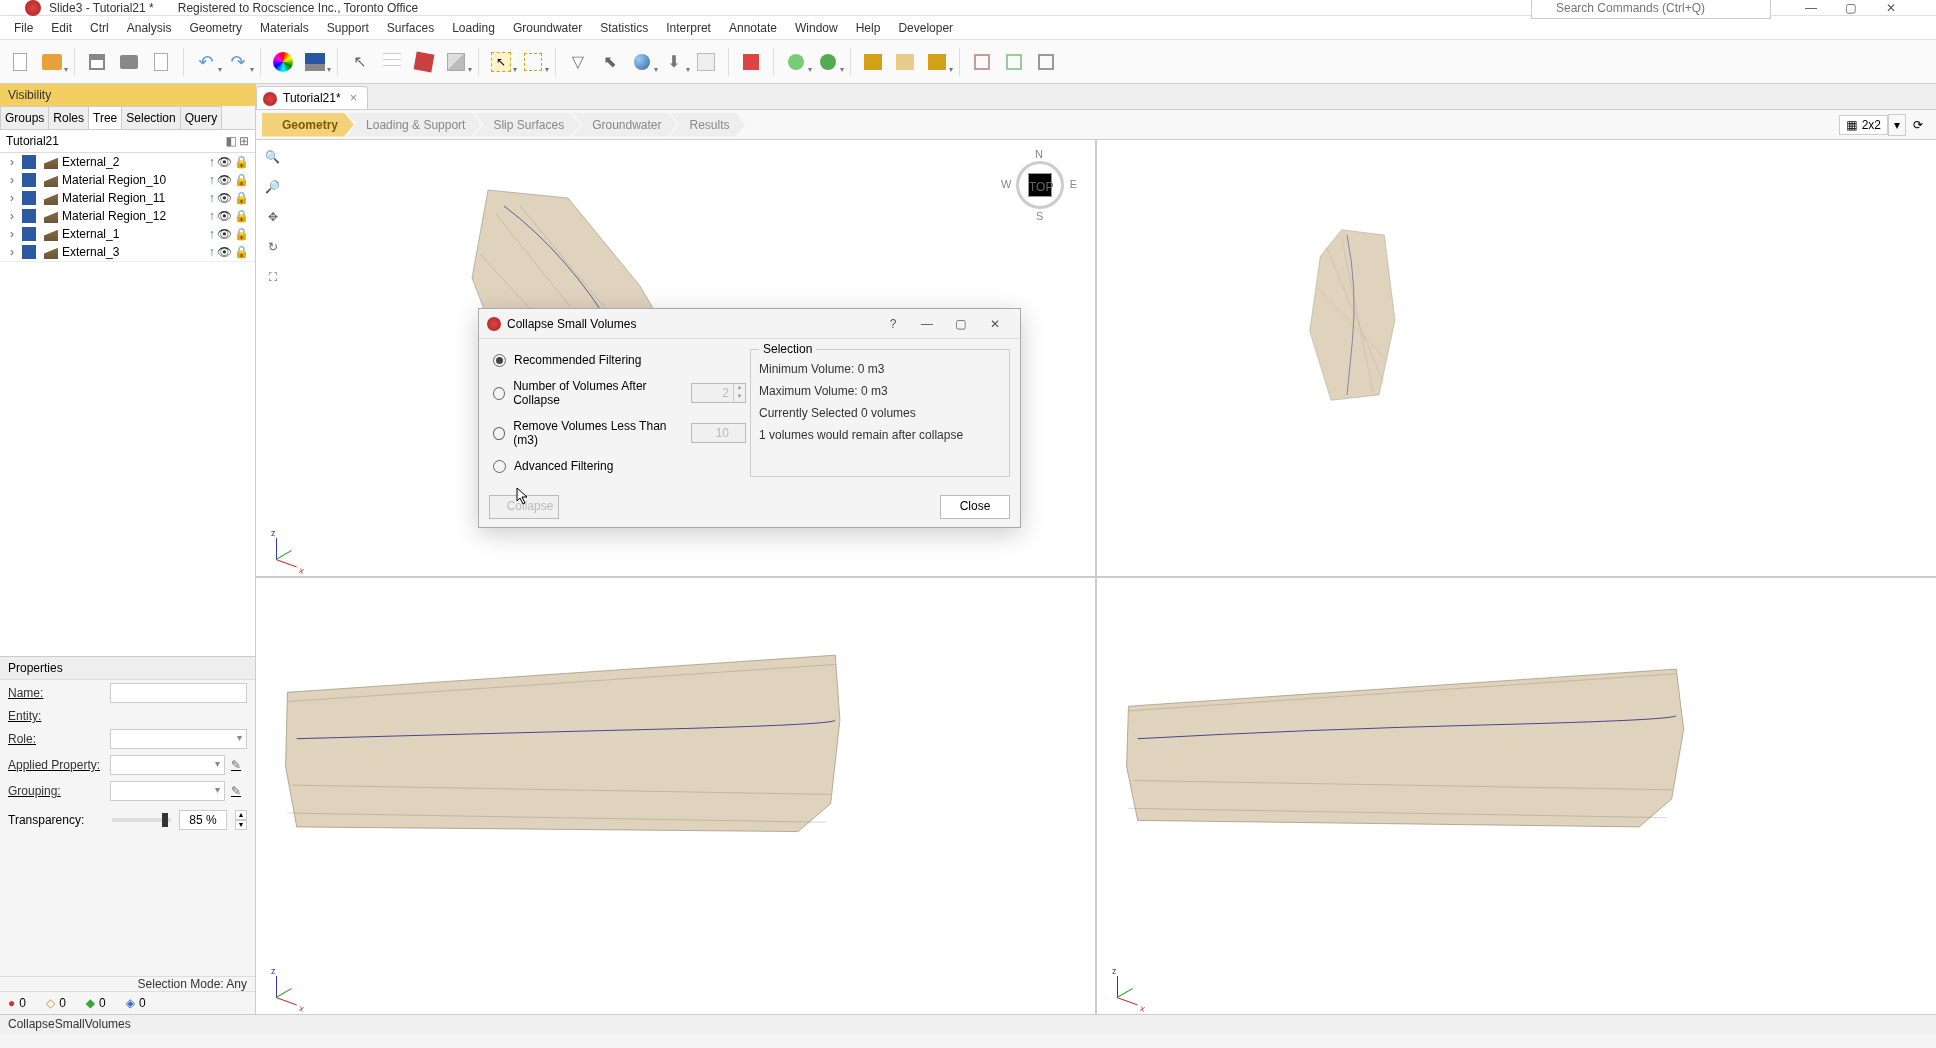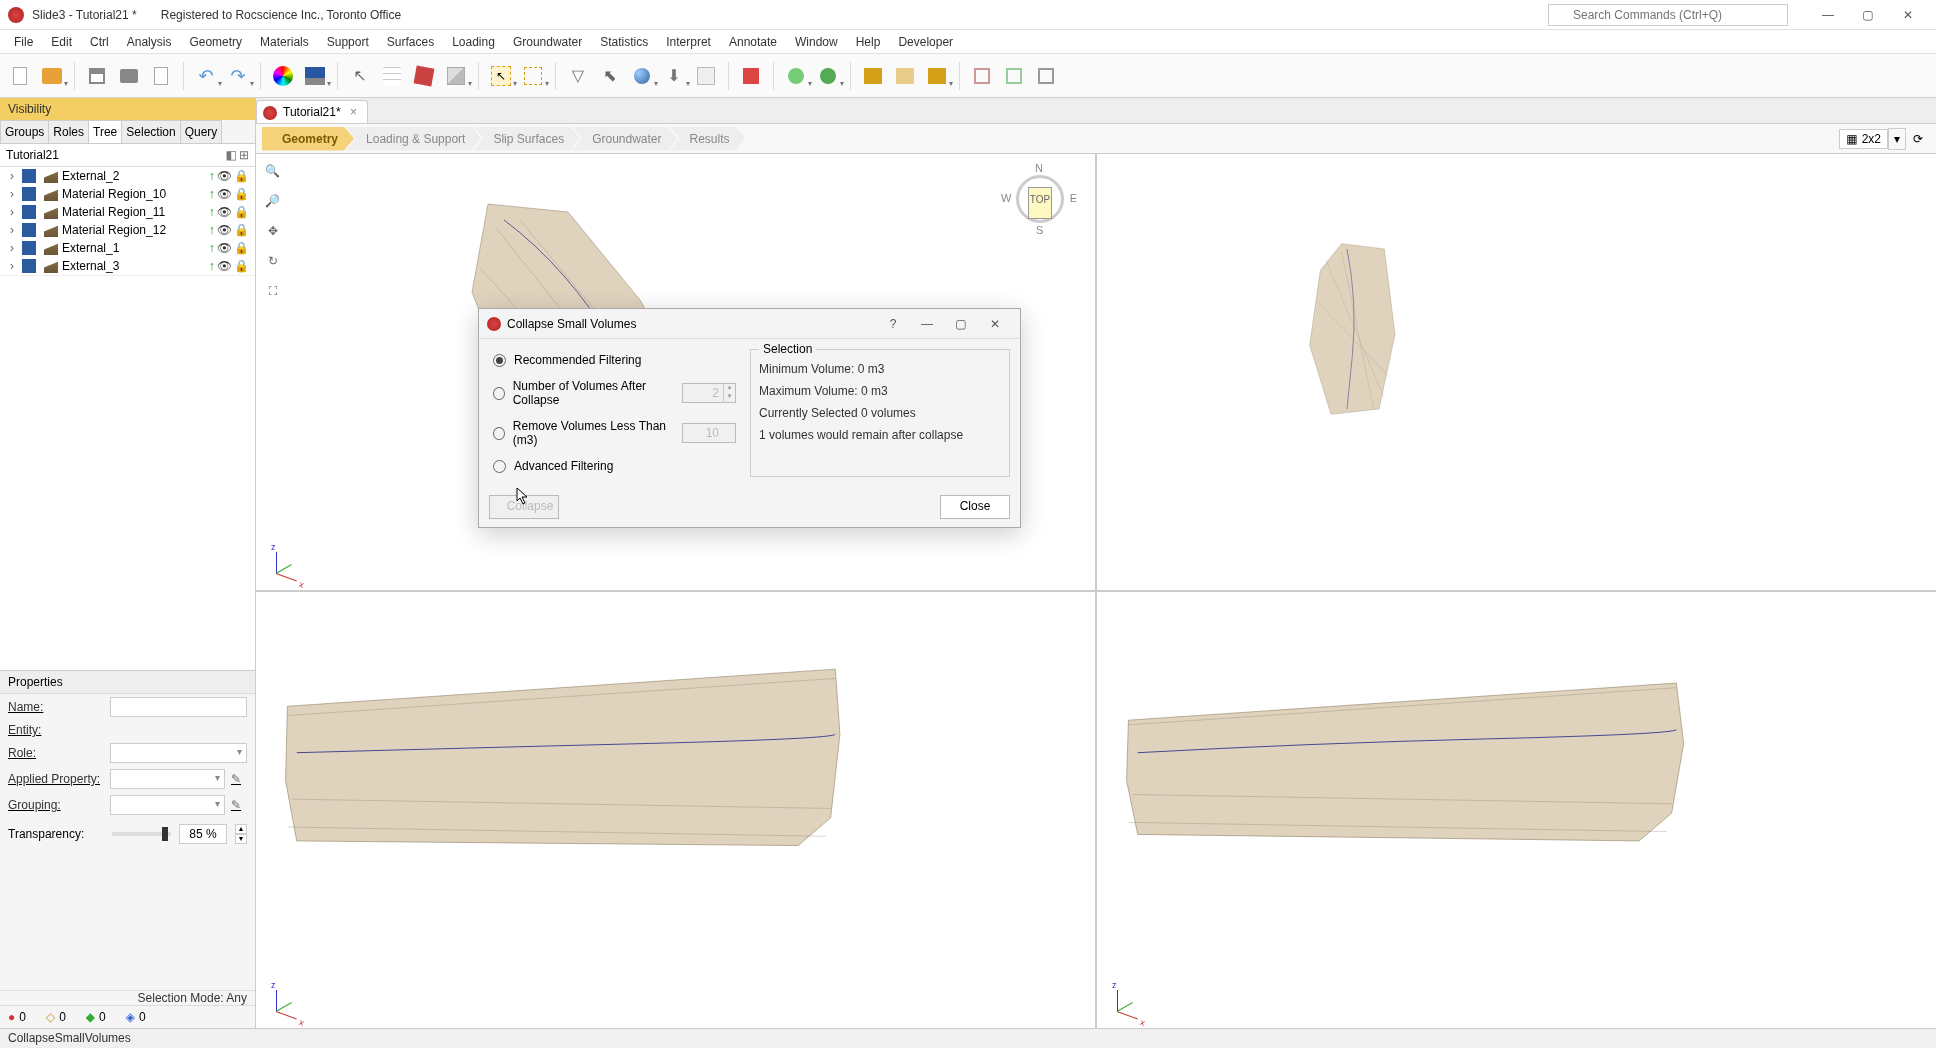--- a/index.html
+++ b/index.html
@@ -1,19 +1,19 @@
 <!DOCTYPE html>
 <html><head>
 <meta charset="utf-8">
 <style>
 * { margin: 0; padding: 0; box-sizing: border-box; font-family: "Segoe UI", Tahoma, sans-serif; font-size: 12px; }
 body { background: #f5f5f5; overflow: hidden; width: 1936px; height: 1048px; position: relative; }
 
 
-.title-bar { height: 30px; background: #fff; display: flex; align-items: center; padding: 0 8px; border-bottom: 1px solid #e0e0e0; }
+.title-bar { height: 16px; background: #fff; display: flex; align-items: center; padding: 0 25px; border-bottom: 1px solid #e0e0e0; }
 .title-bar .app-icon { width: 16px; height: 16px; background: radial-gradient(circle,#d44,#a22); border-radius: 50%; margin-right: 8px; }
 .title-bar .title { color: #333; }
 .title-bar .reg { margin-left: 24px; color: #333; }
 .title-bar .spacer { flex: 1; }
 .title-bar .search-cmd { width: 240px; height: 22px; border: 1px solid #ccc; padding: 0 6px 0 24px; background: #fff; position: relative; }
 .title-bar .search-wrap { position: relative; margin-right: 20px; }
 .title-bar .search-wrap::before { content: "🔍"; position: absolute; left: 6px; top: 3px; font-size: 11px; color: #888; }
 .win-btn { width: 40px; height: 30px; display: flex; align-items: center; justify-content: center; color: #555; cursor: pointer; }
 
 
@@ -116,37 +116,37 @@
 .vtbtn{width:22px;height:22px;display:flex;align-items:center;justify-content:center;color:#666;cursor:pointer;}
 .axis{position:absolute;left:10px;bottom:10px;width:30px;height:30px;}
 .axis .z{position:absolute;left:10px;bottom:6px;border-left:1px solid #33c;height:22px;}
 .axis .z::after{content:"z";position:absolute;top:-10px;left:-6px;color:#33c;font-size:9px;}
 .axis .x{position:absolute;left:10px;bottom:6px;border-top:1px solid #c33;width:22px;transform-origin:left;transform:rotate(20deg);}
 .axis .x::after{content:"x";position:absolute;right:-8px;top:-4px;color:#c33;font-size:9px;}
 .axis .y{position:absolute;left:10px;bottom:6px;border-top:1px solid #3a3;width:18px;transform-origin:left;transform:rotate(-30deg);}
 
 .compass{position:absolute;right:20px;top:10px;width:70px;height:70px;}
 .compass .ring{width:48px;height:48px;border:3px solid #ccc;border-radius:50%;position:absolute;left:11px;top:11px;}
-.compass .cube{width:24px;height:32px;background:#fef9c3;border:1px solid #999;position:absolute;left:23px;top:23px;color:#666;font-size:10px;text-align:center;padding-top:6px;}
+.compass .cube{width:24px;height:24px;background:#000000;border:1px solid #999;position:absolute;left:23px;top:23px;color:#666;font-size:12px;text-align:center;padding-top:6px;}
 .compass .n,.compass .s,.compass .e,.compass .w{position:absolute;color:#888;font-size:11px;}
 .compass .n{left:30px;top:-2px;} .compass .s{left:31px;bottom:-2px;} .compass .w{left:-4px;top:28px;} .compass .e{right:-2px;top:28px;}
 
 
 .geo-svg{position:absolute;}
 .rock{fill:#d4c4a8;stroke:#8a7a5c;stroke-width:0.6;fill-opacity:0.75;}
 .rockl{stroke:#7c6e52;stroke-width:0.3;fill:none;}
 .slice{stroke:#3a3a8a;stroke-width:1;fill:none;}
 
 
 .dialog{position:absolute;left:478px;top:308px;width:543px;background:#f4f4f4;border:1px solid #aaa;box-shadow:0 6px 24px rgba(0,0,0,.2);z-index:10;}
 .dlg-title{height:30px;display:flex;align-items:center;padding:0 8px;border-bottom:1px solid #ddd;}
 .dlg-title .ico{width:14px;height:14px;background:radial-gradient(circle,#d44,#a22);border-radius:50%;margin-right:6px;}
 .dlg-title .spacer{flex:1;}
 .dlg-tbtn{width:34px;height:28px;display:flex;align-items:center;justify-content:center;color:#555;cursor:pointer;}
-.dlg-body{display:flex;padding:10px;gap:10px;}
+.dlg-body{display:flex;padding:10px;}
 .dlg-left{flex:1;display:flex;flex-direction:column;gap:12px;padding:4px;}
 .radio-row{display:flex;align-items:center;gap:8px;}
 .radio{width:13px;height:13px;border:1px solid #666;border-radius:50%;display:flex;align-items:center;justify-content:center;}
 .radio.on::after{content:"";width:7px;height:7px;background:#444;border-radius:50%;}
 .num-in{width:58px;height:20px;border:1px solid #bbb;background:#f0f0f0;color:#999;text-align:right;padding:2px 16px 2px 2px;position:relative;}
 .num-in.dim{color:#bbb;}
 .spin{position:absolute;right:0;top:0;width:12px;height:100%;border-left:1px solid #ccc;display:flex;flex-direction:column;}
 .spin div{flex:1;font-size:6px;text-align:center;color:#999;}
 .dlg-right{width:260px;border:1px solid #ccc;padding:8px;background:#f4f4f4;position:relative;}
 .dlg-right .legend{position:absolute;top:-8px;left:8px;background:#f4f4f4;padding:0 4px;}

